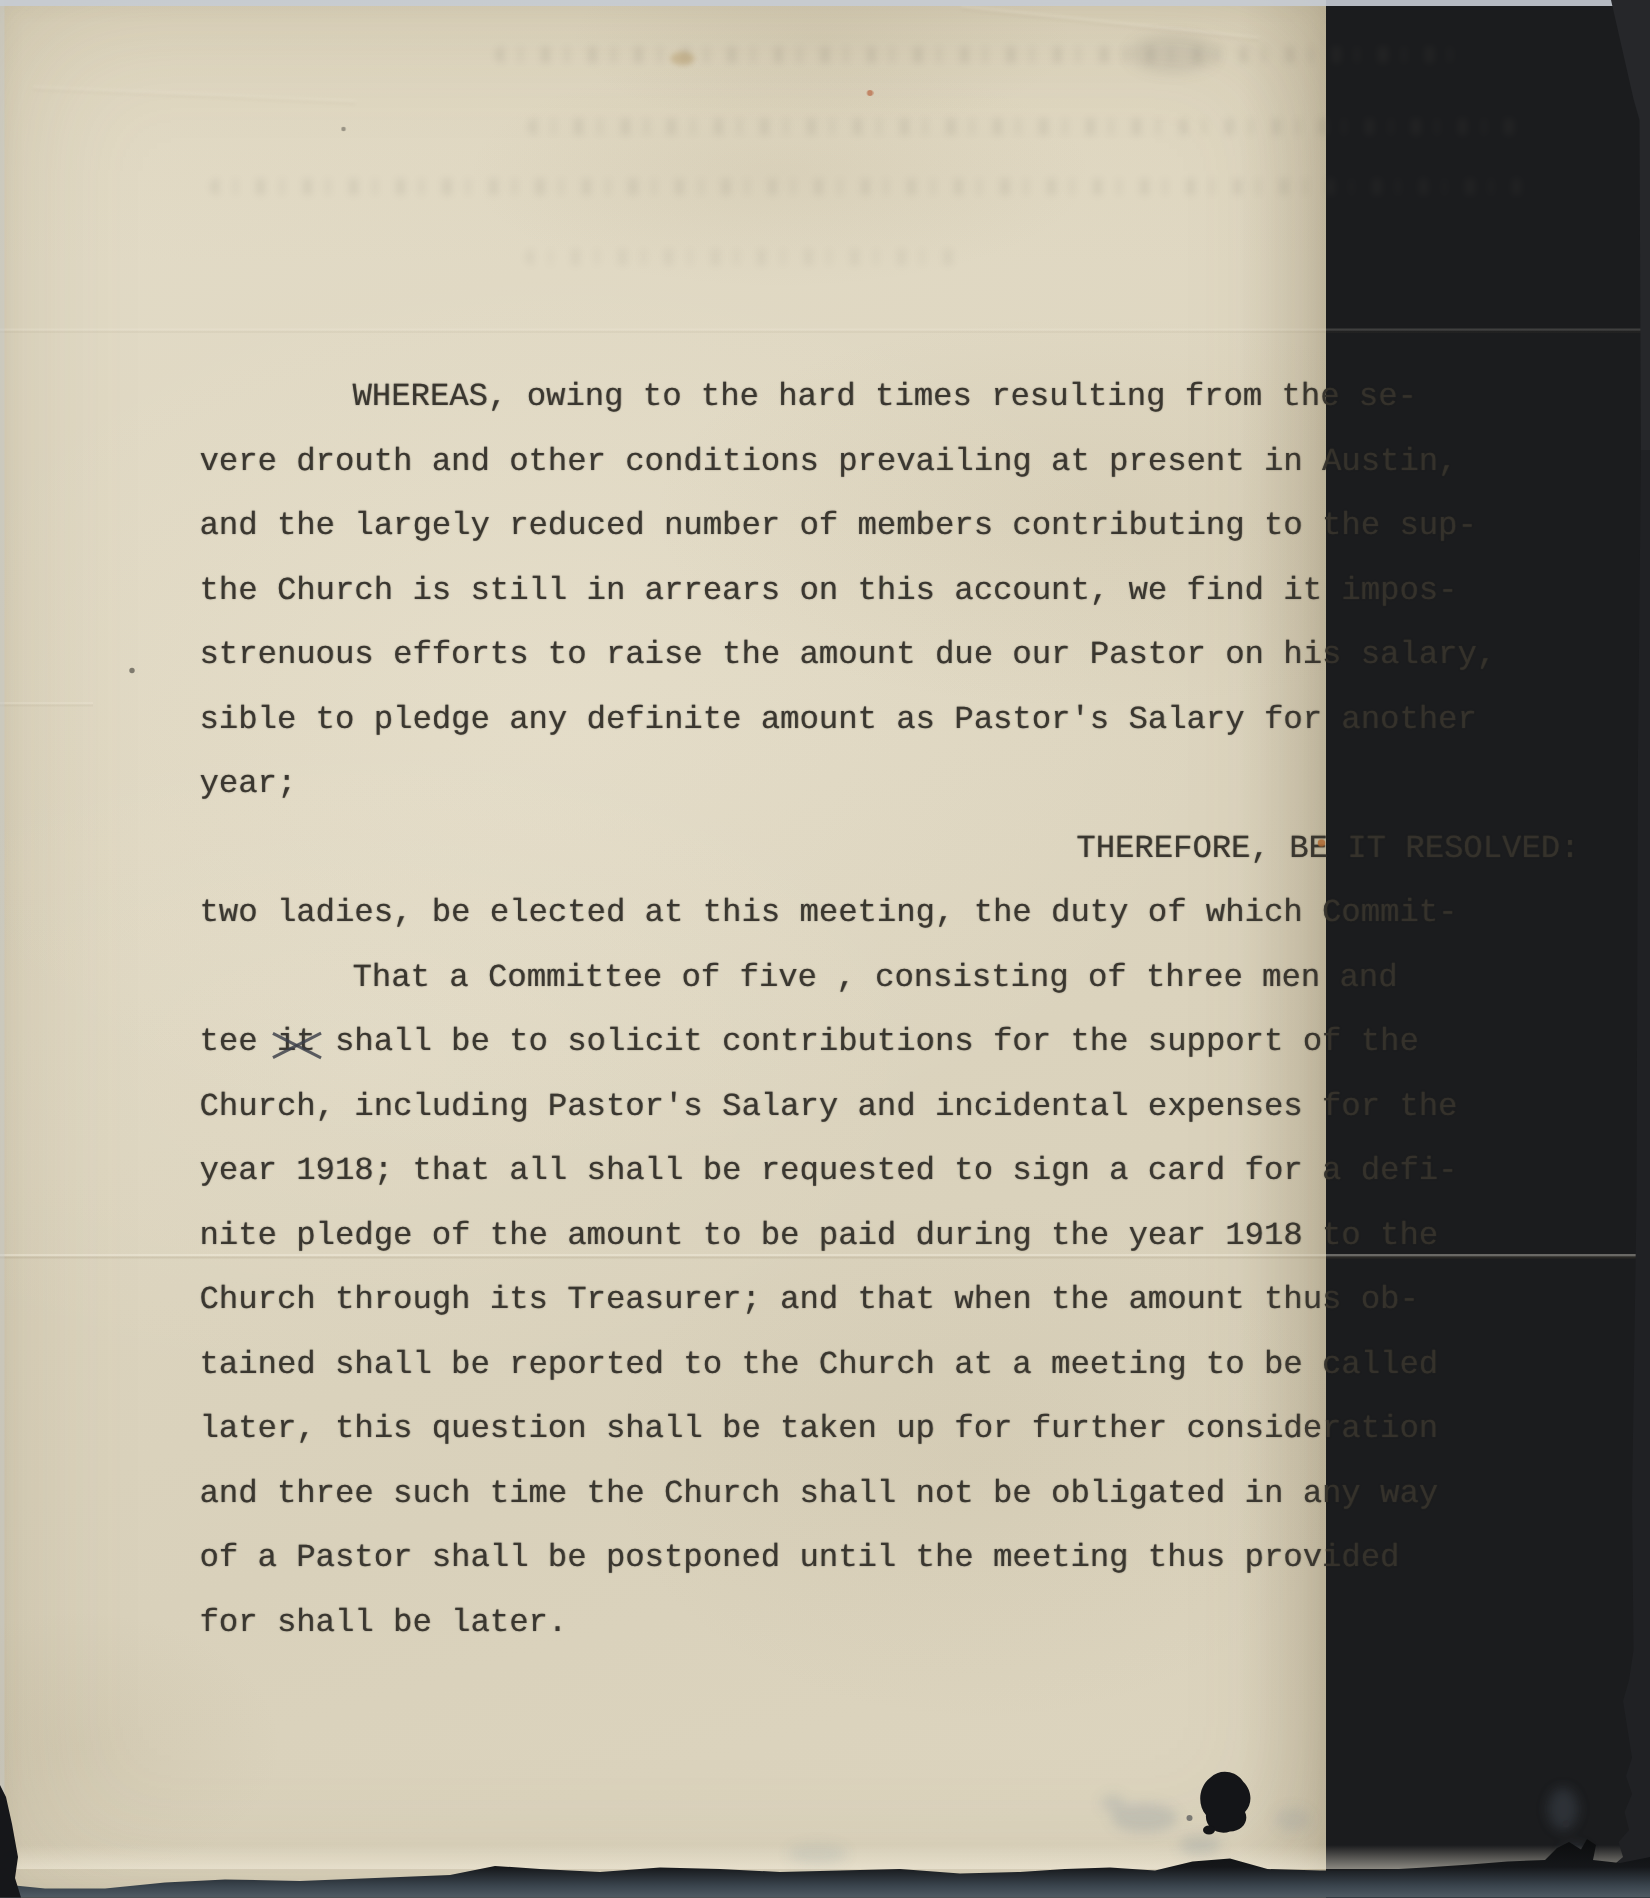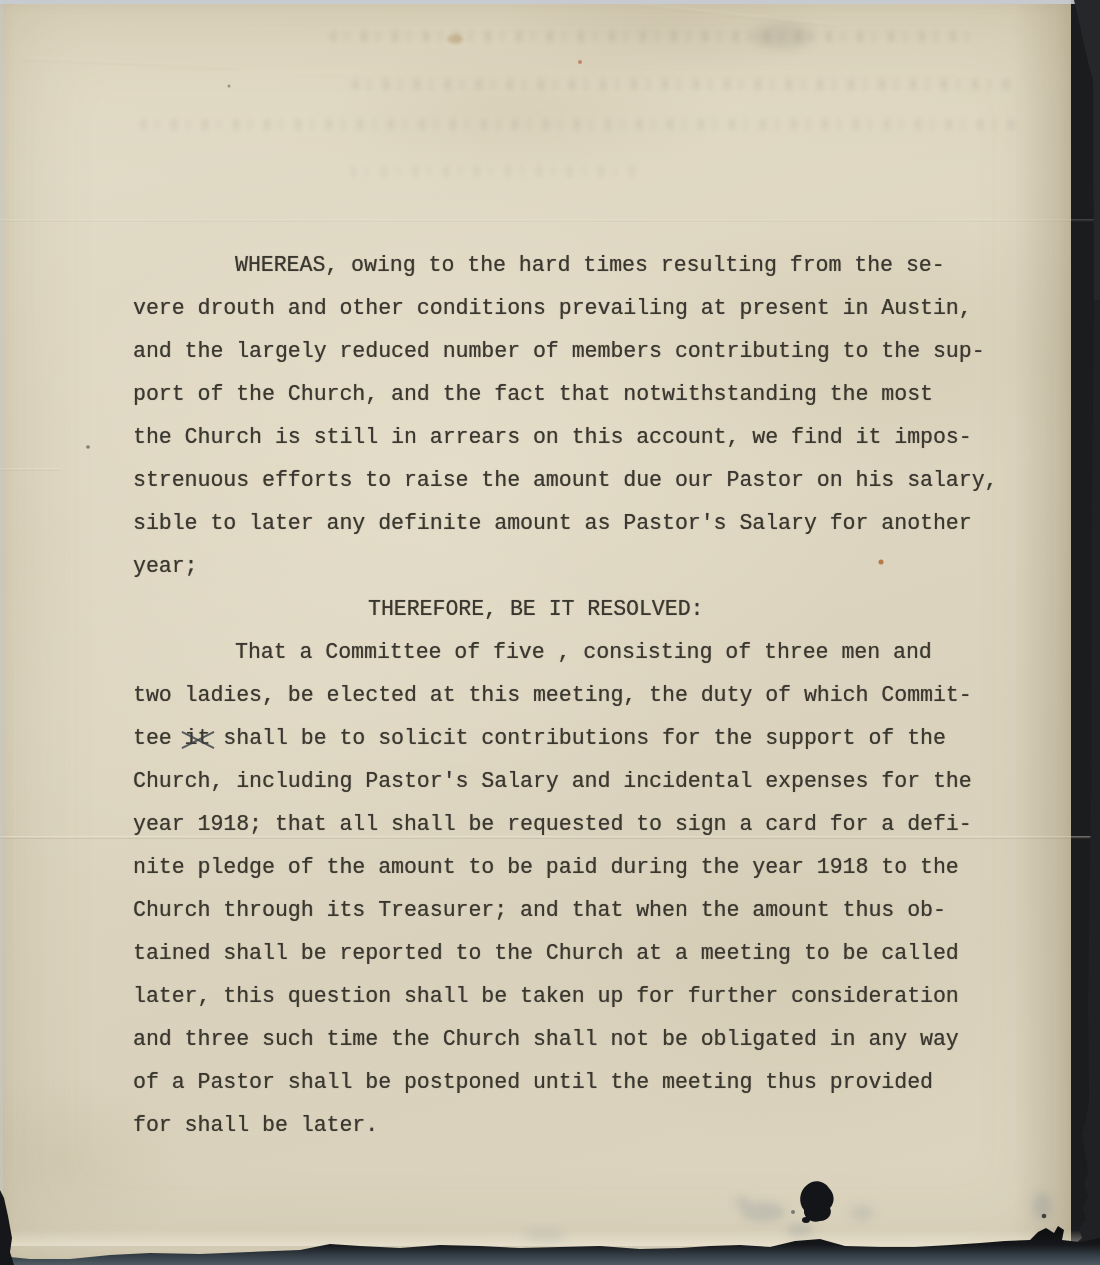--- a/index.html
+++ b/index.html
@@ -2,21 +2,21 @@
 <html><head>
 <meta charset="utf-8">
 <style>
   html,body{margin:0;padding:0;}
   body{
     width:1100px;height:1265px;
     background:#1b1c1e;
     font-family:"Liberation Mono","DejaVu Sans Mono",monospace;
     overflow:hidden;
   }
-  .canvas{position:relative;width:1071px;height:1265px;}
+  .canvas{position:relative;width:884px;height:1265px;}
 
   
   .paper{
     position:absolute;inset:0;
     background:
       linear-gradient(to bottom, rgba(203,188,152,0.14), rgba(203,188,152,0) 14%),
       radial-gradient(620px 420px at 42% 38%, rgba(250,245,231,0.22), rgba(250,245,231,0) 72%),
       linear-gradient(163deg,#e3dcc8 0%, #ded6c0 38%, #d9d1bb 72%, #ddd5bf 100%);
     box-shadow: inset 0 0 95px rgba(110,95,60,0.20), inset 0 0 16px rgba(110,95,60,0.12);
   }
@@ -67,21 +67,21 @@
   
   .textblock{
     position:absolute;left:133px;top:244px;width:920px;
     font-size:21.5px;line-height:43px;
     color:rgba(54,51,44,0.93);
     text-shadow:0 0 1px rgba(54,51,44,0.50), 0.4px 0.3px 0 rgba(54,51,44,0.30);
     letter-spacing:0;
   }
   .line{white-space:pre;height:43px;}
   .line.indent{margin-left:102px;}
-  .line.heading{margin-left:235px;}
+  .line.heading{margin-left:235px;text-align:right;}
   .struck{position:relative;display:inline-block;font-family:Liberation Mono, monospace;}
   .struck::before,.struck::after{
     content:"";position:absolute;left:-5px;right:-5px;top:52%;height:0;
     border-top:2.4px solid rgba(58,62,72,0.82);
   }
   .struck::before{transform:rotate(27deg);}
   .struck::after{transform:rotate(-27deg);}
 
   .overlay{position:absolute;inset:0;pointer-events:none;}
 </style>
@@ -103,28 +103,27 @@
 
   <div class="ghost ghost-1"></div>
   <div class="ghost ghost-2"></div>
   <div class="ghost ghost-3"></div>
   <div class="ghost ghost-4"></div>
 
   <div class="textblock">
     <div class="line indent">WHEREAS, owing to the hard times resulting from the se-</div>
     <div class="line">vere drouth and other conditions prevailing at present in Austin,</div>
     <div class="line">and the largely reduced number of members contributing to the sup-</div>
-    <div class="line">port of the Church, and the fact that notwithstanding the most</div>
     <div class="line">the Church is still in arrears on this account, we find it impos-</div>
     <div class="line">strenuous efforts to raise the amount due our Pastor on his salary,</div>
-    <div class="line">sible to later any definite amount as Pastor's Salary for another</div>
+    <div class="line">sible to pledge any definite amount as Pastor's Salary for another</div>
     <div class="line">year;</div>
     <div class="line heading">THEREFORE, BE IT RESOLVED:</div>
+    <div class="line">two ladies, be elected at this meeting, the duty of which Commit-</div>
     <div class="line indent">That a Committee of five , consisting of three men and</div>
-    <div class="line">two ladies, be elected at this meeting, the duty of which Commit-</div>
     <div class="line"><span>tee </span><span class="struck"><span>it</span></span><span> shall be to solicit contributions for the support of the</span></div>
     <div class="line">Church, including Pastor's Salary and incidental expenses for the</div>
     <div class="line">year 1918; that all shall be requested to sign a card for a defi-</div>
     <div class="line">nite pledge of the amount to be paid during the year 1918 to the</div>
     <div class="line">Church through its Treasurer; and that when the amount thus ob-</div>
     <div class="line">tained shall be reported to the Church at a meeting to be called</div>
     <div class="line">later, this question shall be taken up for further consideration</div>
     <div class="line">and three such time the Church shall not be obligated in any way</div>
     <div class="line">of a Pastor shall be postponed until the meeting thus provided</div>
     <div class="line">for shall be later.</div>

